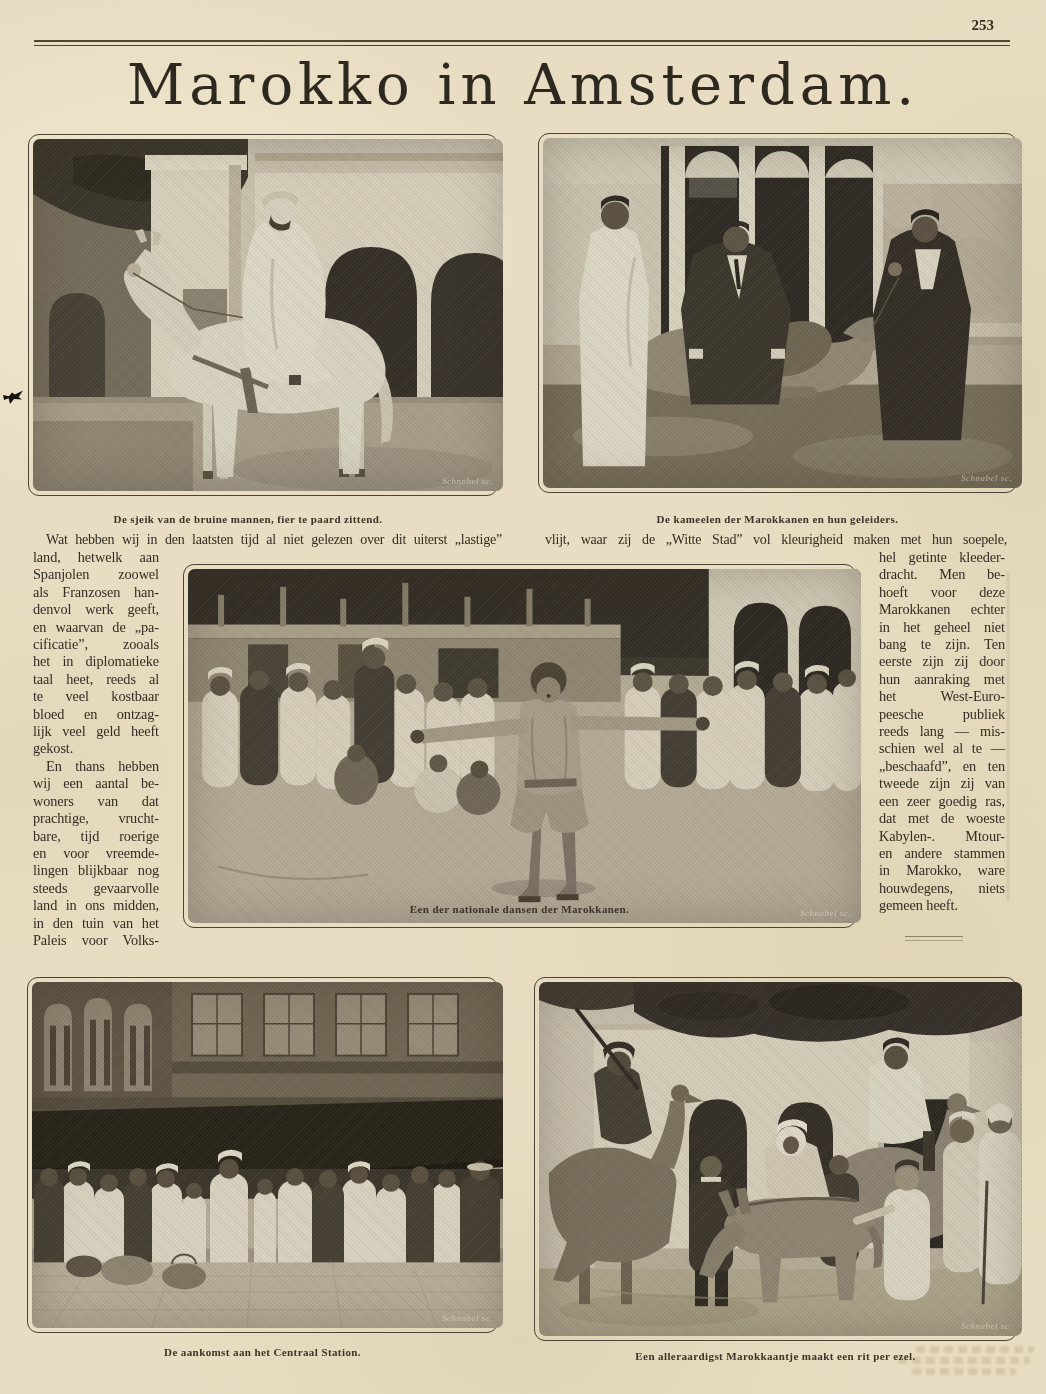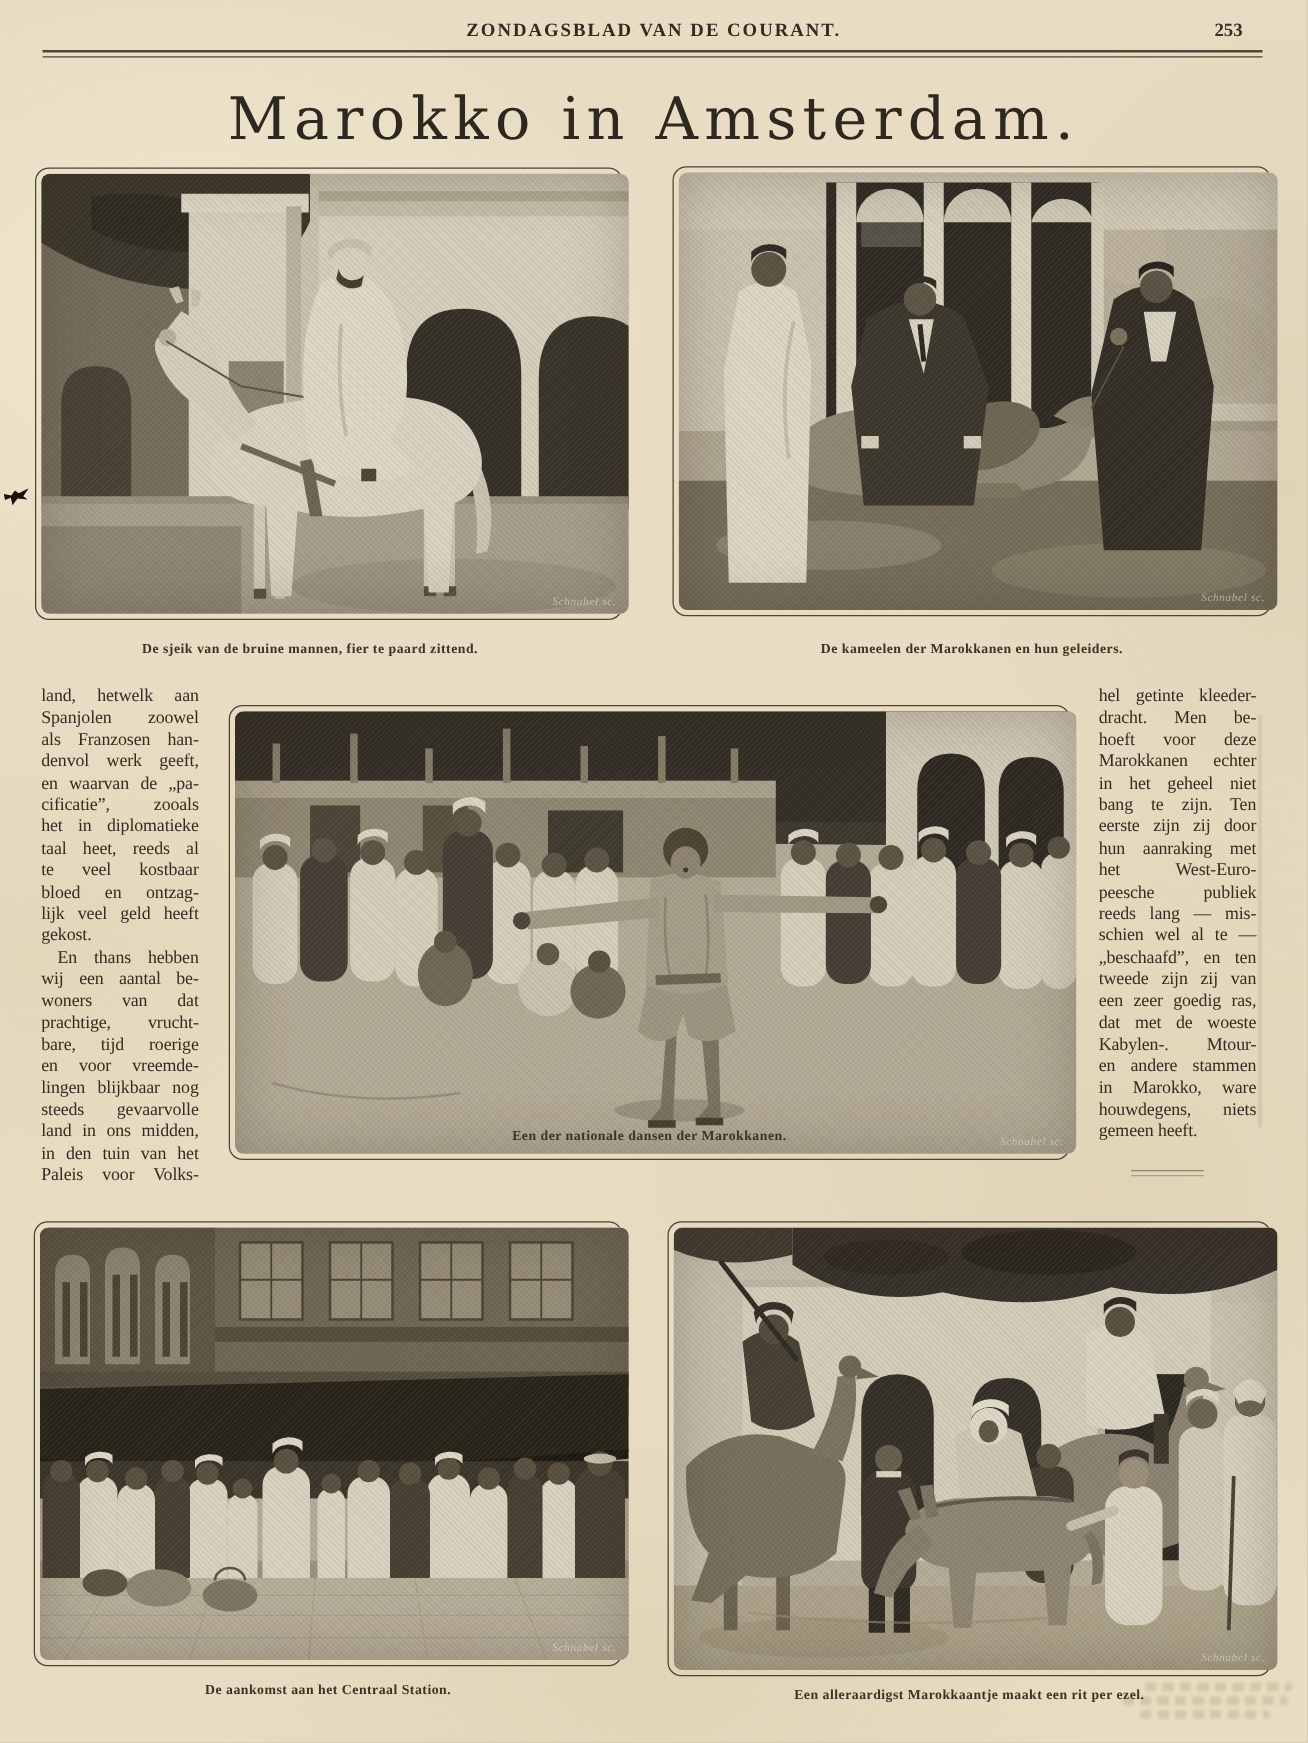--- a/index.html
+++ b/index.html
@@ -20,23 +20,23 @@
     left:0;right:0;top:17px;text-align:center;
     font-weight:bold;font-size:15px;letter-spacing:1.6px;color:#322c21;
   }
   .page-number{right:52px;top:17px;font-size:15px;font-weight:bold;color:#35302 4;color:#353024;}
   .double-rule{
     left:34px;width:976px;top:40px;height:3px;
     border-top:2px solid #4e4737;border-bottom:1px solid #4e4737;
   }
   
   .headline{
-    left:0;right:0;top:52px;text-align:center;margin:16px;
+    left:0;right:0;top:52px;text-align:center;margin:0;
     font-family:"DejaVu Serif",serif;font-weight:normal;
-    font-size:47px;letter-spacing:5px;color:#2d2820;
+    font-size:56px;letter-spacing:5px;color:#2d2820;
   }
   
   .photo-frame{
     border:1px solid #4b4437;border-radius:11px;padding:4px;box-sizing:border-box;
   }
   .photo{
     position:relative;width:100%;height:100%;border-radius:7px;overflow:hidden;
     background:#b7ae9a;
     padding-left:10px;
   }
@@ -83,21 +83,20 @@
   }
   .show-through div:nth-child(1){width:118px;margin-left:24px;}
   .show-through div:nth-child(2){width:132px;margin-left:6px;}
   .show-through div:nth-child(3){width:104px;margin-left:20px;}
 </style>
 </head>
 <body>
 
 <div class="page">
 
-  <div class="abs masthead-title">ZONDAGSBLAD VAN DE COURANT.</div>
   <div class="abs page-number">253</div>
   <div class="abs double-rule"></div>
 
   <h1 class="abs headline">Marokko in Amsterdam.</h1>
 
   <div class="abs ink-blot"></div>
   <div class="abs crease"></div>
   <div class="abs show-through">
       <div></div>
       <div></div>
@@ -214,20 +213,22 @@
           <path d="M368 86 a15 12 0 0 1 28 -2 l0 -8 a18 14 0 0 0 -28 2 z" fill="#26221c"></path>
           <circle cx="352" cy="132" r="7" fill="#7c6f5b"></circle>
           <path d="M356 140 L330 190" stroke="#55503f" stroke-width="1.5"></path>
         </g>
       </svg>
       <span class="photo-sig">Schnabel sc.</span>
     </div>
   </figure>
   <figcaption class="abs caption" style="left:538px;top:513px;width:479px;">De kameelen der Marokkanen en hun geleiders.</figcaption>
 
+  <div class="abs intro" style="left:30px;top:531px;width:472px;text-indent:16px;">Wat hebben wij in den laatsten tijd al niet gelezen over dit uiterst „lastige”</div>
+  <div class="abs intro" style="left:545px;top:531px;width:462px;">vlijt, waar zij de „Witte Stad” vol kleurigheid maken met hun soepele,</div>
 
   <div class="abs col" style="left:33px;top:549px;width:126px;">
       <div class="tline">land, hetwelk aan</div>
       <div class="tline">Spanjolen zoowel</div>
       <div class="tline">als Franzosen han-</div>
       <div class="tline">denvol werk geeft,</div>
       <div class="tline">en waarvan de „pa-</div>
       <div class="tline">cificatie”, zooals</div>
       <div class="tline">het in diplomatieke</div>
       <div class="tline">taal heet, reeds al</div>

